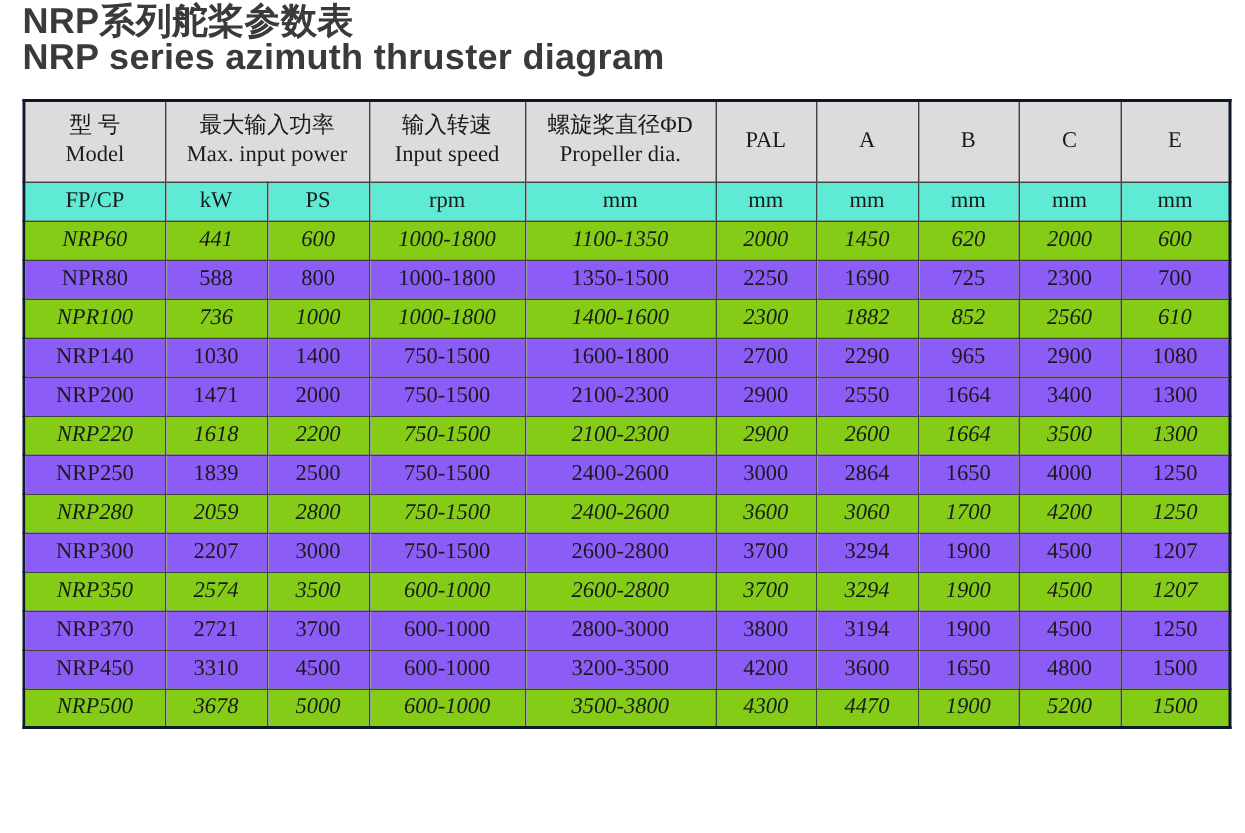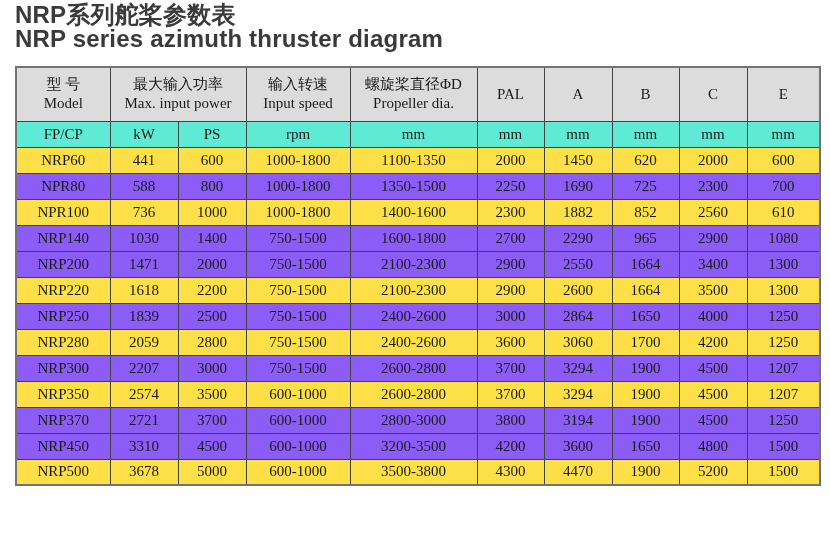--- a/index.html
+++ b/index.html
@@ -22,36 +22,36 @@
     margin: 0;
     letter-spacing: 0.2px;
   }
   table.params {
     margin-top: 15px;
     border-collapse: collapse;
     table-layout: fixed;
     width: 804px;
     font-family: "Liberation Serif", "DejaVu Serif", serif;
     color: #1a1a1a;
-    border: 2px solid #737373;
+    border: 2px solid #0f172a;
   }
   table.params th, table.params td {
     border: 1px solid #424242;
     text-align: center;
     vertical-align: middle;
     padding: 0 2px;
     font-weight: normal;
     font-size: 15px;
     overflow: hidden;
     white-space: nowrap;
   }
   tr.head-row { height: 54px; background: #dcdcdc; }
   tr.units-row { height: 26px; background: #5eead4; }
   tbody tr { height: 26px; background: #8b5cf6; }
-  tbody tr.shaded { background: #fde047; }
+  tbody tr.shaded { background: #84cc16; font-style: italic; }
   .hdr-line { display: block; line-height: 19px; }
 </style>
 </head>
 <body>
 
 <div class="page">
   <h1 class="title">NRP系列舵桨参数表</h1>
   <h1 class="title">NRP series azimuth thruster diagram</h1>
 
   <table class="params">

